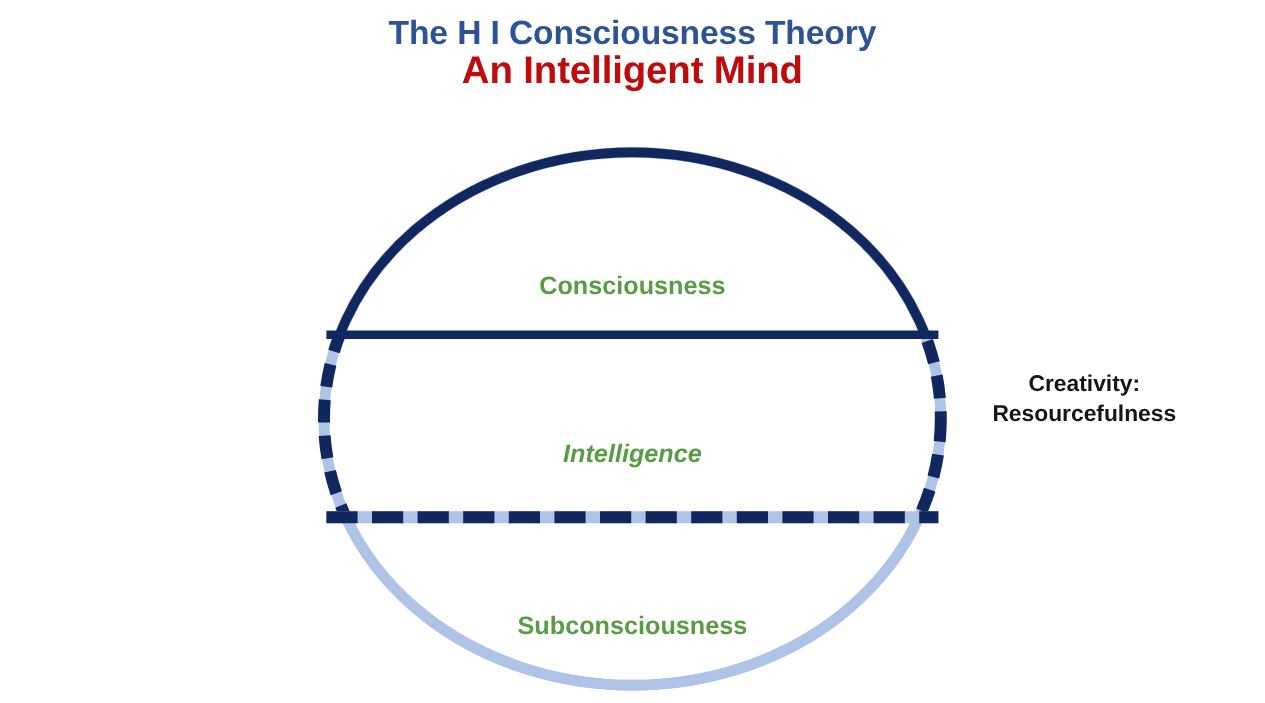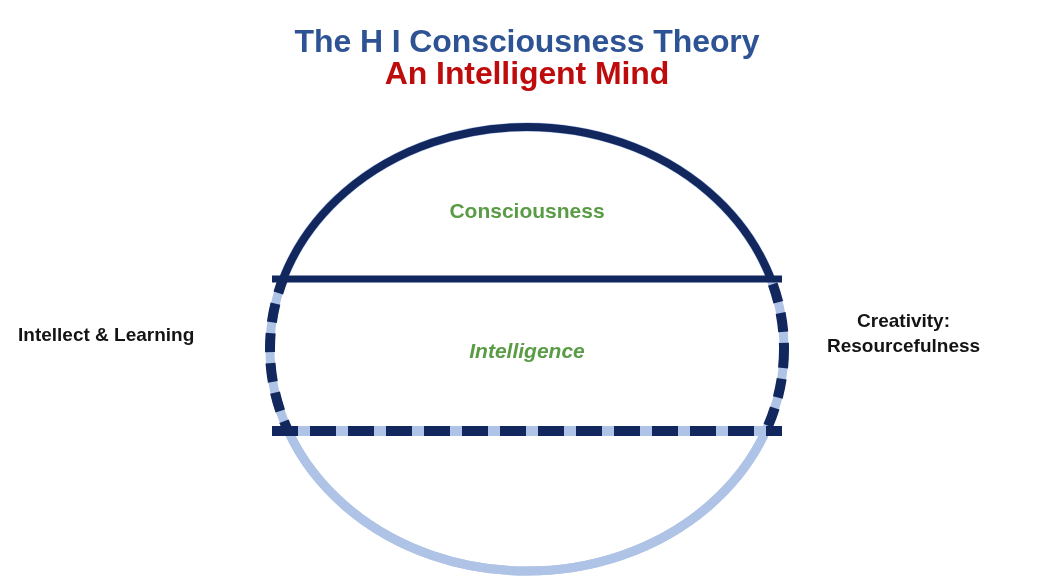--- a/index.html
+++ b/index.html
@@ -21,46 +21,47 @@
     height: 586px;
   }
   .title-block {
     position: absolute;
     top: 0; left: 0;
     width: 1054px;
     text-align: center;
     pointer-events: none;
   }
   .title-main {
-    font-size: 32px;
+    font-size: 28px;
     font-weight: bold;
     color: #2E5395;
     letter-spacing: -0.1px;
     line-height: 1.0;
-    margin-top: 25px;
+    margin-top: 14px;
   }
   .title-sub {
     font-size: 32px;
     font-weight: bold;
     color: #BE0B0B;
     letter-spacing: -0.1px;
     line-height: 1.0;
   }
   .diagram-svg {
     position: absolute;
     top: 0; left: 0;
   }
   .zone-label {
     position: absolute;
     text-align: center;
     font-size: 21px;
     font-weight: bold;
     color: #5A9B46;
     white-space: nowrap;
     transform: translate(-50%, -50%);
+    margin-top: 28px;
   }
   .side-label {
     position: absolute;
     font-size: 19px;
     font-weight: bold;
     color: #141414;
     line-height: 1.34;
     white-space: nowrap;
   }
   .side-label.left {
@@ -114,23 +115,23 @@
     <line x1="272" y1="279" x2="782" y2="279" stroke="#12275E" stroke-width="7"></line>
 
     <line x1="272" y1="431" x2="782" y2="431" stroke="#AEC3E6" stroke-width="10"></line>
     <line x1="272" y1="431" x2="782" y2="431" stroke="#12275E" stroke-width="10" stroke-dasharray="26 12"></line>
   </svg>
 
   <div class="zone-label" style="left:527px; top:211px;">Consciousness</div>
 
   <div class="zone-label" style="left:527px; top:351px;font-style:italic;">Intelligence</div>
 
+  <div class="zone-label" style="left:527px; top:494px;">Subconsciousness</div>
 
   <div class="side-label left">
-    <div>Intellect &amp; Learning</div>
   </div>
 
   <div class="side-label right">
     <div>Creativity:</div>
     <div>Resourcefulness</div>
   </div>
 
 </div>
 
 </body></html>

